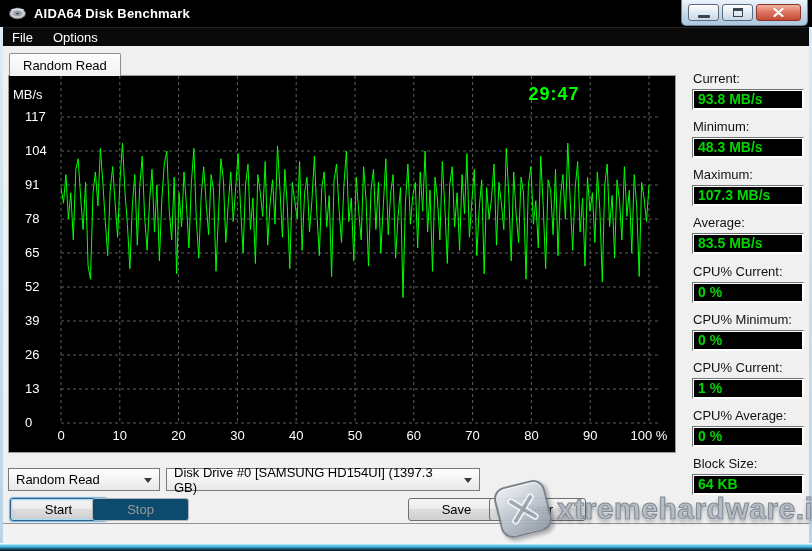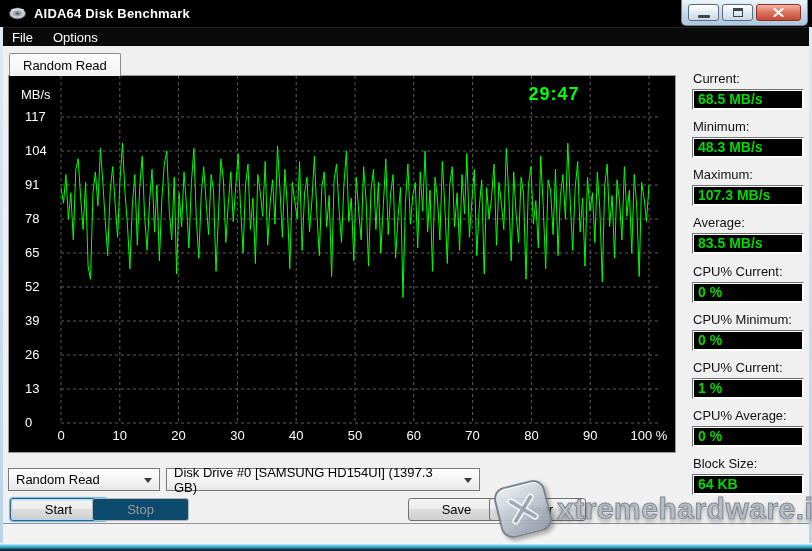--- a/index.html
+++ b/index.html
@@ -37,21 +37,21 @@
     border-top:1px solid #232323; display:flex; align-items:center; padding-left:2px; }
   .menu-item { color:#ffffff; font-size:13px; padding:1px 10px; }
   
   .tab { position:absolute; left:9px; top:53px; height:23px; padding:0 13px; z-index:3;
     display:flex; align-items:center; font-size:13px;
     background:linear-gradient(180deg,#fdfdfd,#f1f1f1); border:1px solid #8b8e95; border-bottom:none;
     border-radius:2px 2px 0 0; }
   
   .chartbox { position:absolute; left:8px; top:75px; width:668px; height:378px;
     background:#000; border:1px solid #9a9da2; z-index:2; }
-  .unit-label { position:absolute; left:12px; top:11px; color:#fff; font-size:13px; }
+  .unit-label { position:absolute; left:4px; top:11px; color:#fff; font-size:13px; }
   .ylab { position:absolute; left:16px; width:30px; color:#fff; font-size:13px; }
   .xlab { position:absolute; top:352px; transform:translateX(-50%); color:#fff; font-size:13px; white-space:nowrap; }
   .plot { position:absolute; left:48px; top:0; }
   .grid { stroke:#5f5f5f; stroke-width:1; stroke-dasharray:3 3; }
   .elapsed { position:absolute; left:470px; top:8px; width:150px; text-align:center;
     color:#00ff00; font-size:18px; font-weight:bold; letter-spacing:1px; }
   
   .stats { position:absolute; left:692px; top:71px; width:112px; }
   .stat { margin-bottom:9px; }
   .stat.gap { margin-top:10px; }
@@ -178,21 +178,21 @@
         <div class="xlab" style="left: 581.2px;">90</div>
         <div class="xlab" style="left: 640px;">100 %</div>
       </div>
     <div class="elapsed">29:47</div>
   </div>
 
   <div class="stats">
     <div class="stat">
       <div class="lab">Current:</div>
       <div class="boxwrap">
-          <div class="val">68.5 MB/s</div>
+          <div class="val">93.8 MB/s</div>
         </div>
     </div>
     <div class="stat">
       <div class="lab">Minimum:</div>
       <div class="boxwrap">
           <div class="val">48.3 MB/s</div>
         </div>
     </div>
     <div class="stat">
       <div class="lab">Maximum:</div>

